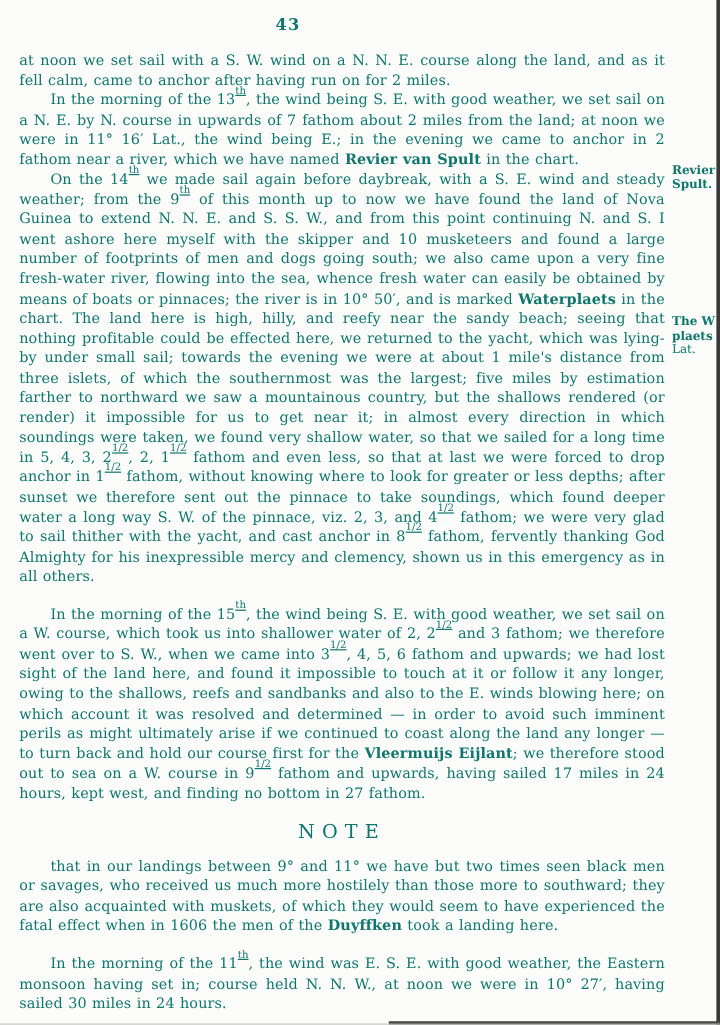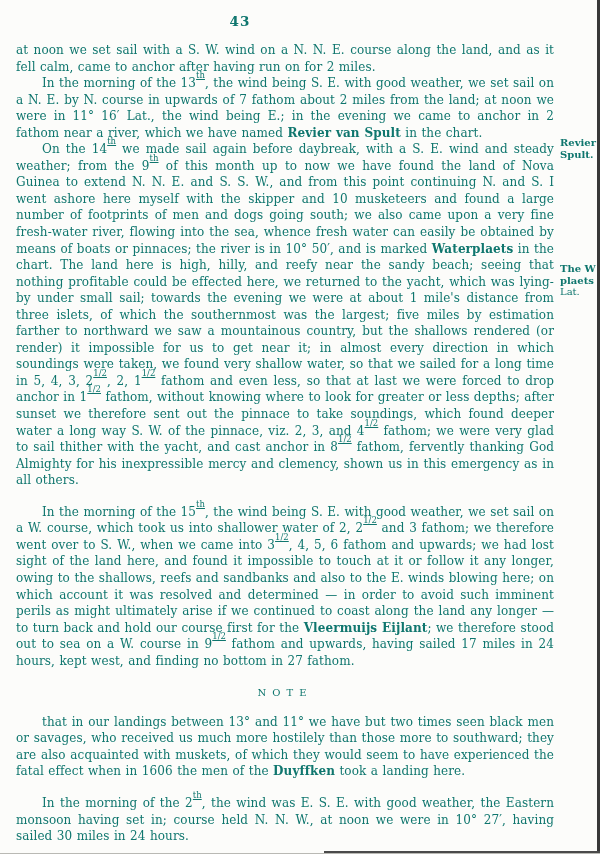--- a/index.html
+++ b/index.html
@@ -34,21 +34,21 @@
   }
 
   .text-block p { margin:0; text-indent:26px; }
   .text-block p.no-indent { text-indent:0; }
   .text-block p.space-before { margin-top:15px; }
 
   .note-heading {
     margin:16px 0 12px;
     text-align:center;
     letter-spacing:6px;
-    font-size:10px;
+    font-size:16px;
     text-indent:0;
   }
 
   sup {
     font-size:8.5px;
     line-height:0;
     position:relative;
     top:-4px;
     letter-spacing:0;
     text-decoration:underline;
@@ -90,22 +90,22 @@
 <div class="page">
 
   <div class="page-number">43</div>
 
   <div class="text-block" id="paragraphs">
       <p class="no-indent"><span>at noon we set sail with a S. W. wind on a N. N. E. course along the land, and as it fell calm, came to anchor after having run on for 2 miles.</span></p>
       <p><span>In the morning of the 13</span><sup>th</sup><span>, the wind being S. E. with good weather, we set sail on a N. E. by N. course in upwards of 7 fathom about 2 miles from the land; at noon we were in 11° 16′ Lat., the wind being E.; in the evening we came to anchor in 2 fathom near a river, which we have named </span><span class="bold">Revier van Spult</span><span> in the chart.</span></p>
       <p><span>On the 14</span><sup>th</sup><span> we made sail again before daybreak, with a S. E. wind and steady weather; from the 9</span><sup>th</sup><span> of this month up to now we have found the land of Nova Guinea to extend N. N. E. and S. S. W., and from this point continuing N. and S. I went ashore here myself with the skipper and 10 musketeers and found a large number of footprints of men and dogs going south; we also came upon a very fine fresh-water river, flowing into the sea, whence fresh water can easily be obtained by means of boats or pinnaces; the river is in 10° 50′, and is marked </span><span class="bold">Waterplaets</span><span> in the chart. The land here is high, hilly, and reefy near the sandy beach; seeing that nothing profitable could be effected here, we returned to the yacht, which was lying-by under small sail; towards the evening we were at about 1 mile's distance from three islets, of which the southernmost was the largest; five miles by estimation farther to northward we saw a mountainous country, but the shallows rendered (or render) it impossible for us to get near it; in almost every direction in which soundings were taken, we found very shallow water, so that we sailed for a long time in 5, 4, 3, 2</span><sup>1/2</sup><span>, 2, 1</span><sup>1/2</sup><span> fathom and even less, so that at last we were forced to drop anchor in 1</span><sup>1/2</sup><span> fathom, without knowing where to look for greater or less depths; after sunset we therefore sent out the pinnace to take soundings, which found deeper water a long way S. W. of the pinnace, viz. 2, 3, and 4</span><sup>1/2</sup><span> fathom; we were very glad to sail thither with the yacht, and cast anchor in 8</span><sup>1/2</sup><span> fathom, fervently thanking God Almighty for his inexpressible mercy and clemency, shown us in this emergency as in all others.</span></p>
       <p class="space-before"><span>In the morning of the 15</span><sup>th</sup><span>, the wind being S. E. with good weather, we set sail on a W. course, which took us into shallower water of 2, 2</span><sup>1/2</sup><span> and 3 fathom; we therefore went over to S. W., when we came into 3</span><sup>1/2</sup><span>, 4, 5, 6 fathom and upwards; we had lost sight of the land here, and found it impossible to touch at it or follow it any longer, owing to the shallows, reefs and sandbanks and also to the E. winds blowing here; on which account it was resolved and determined — in order to avoid such imminent perils as might ultimately arise if we continued to coast along the land any longer — to turn back and hold our course first for the </span><span class="bold">Vleermuijs Eijlant</span><span>; we therefore stood out to sea on a W. course in 9</span><sup>1/2</sup><span> fathom and upwards, having sailed 17 miles in 24 hours, kept west, and finding no bottom in 27 fathom.</span></p>
       <div class="note-heading">NOTE</div>
-      <p><span>that in our landings between 13° and 11° we have but two times seen black men or savages, who received us much more hostilely than those more to southward; they are also acquainted with muskets, of which they would seem to have experienced the fatal effect when in 1606 the men of the </span><span class="bold">Duyffken</span><span> took a landing here.</span></p>
-      <p class="space-before"><span>In the morning of the 2</span><sup>th</sup><span>, the wind was E. S. E. with good weather, the Eastern monsoon having set in; course held N. N. W., at noon we were in 10° 27′, having sailed 30 miles in 24 hours.</span></p>
+      <p><span>that in our landings between 9° and 11° we have but two times seen black men or savages, who received us much more hostilely than those more to southward; they are also acquainted with muskets, of which they would seem to have experienced the fatal effect when in 1606 the men of the </span><span class="bold">Duyffken</span><span> took a landing here.</span></p>
+      <p class="space-before"><span>In the morning of the 11</span><sup>th</sup><span>, the wind was E. S. E. with good weather, the Eastern monsoon having set in; course held N. N. W., at noon we were in 10° 27′, having sailed 30 miles in 24 hours.</span></p>
     </div>
 
   <div class="margin-note note-revier" id="note0">
       <div class="bold">Revier</div>
       <div class="bold">Spult.</div>
     </div>
 
   <div class="margin-note note-waterplaets" id="note1">
       <div class="bold">The W</div>
       <div class="bold">plaets in 1</div>

